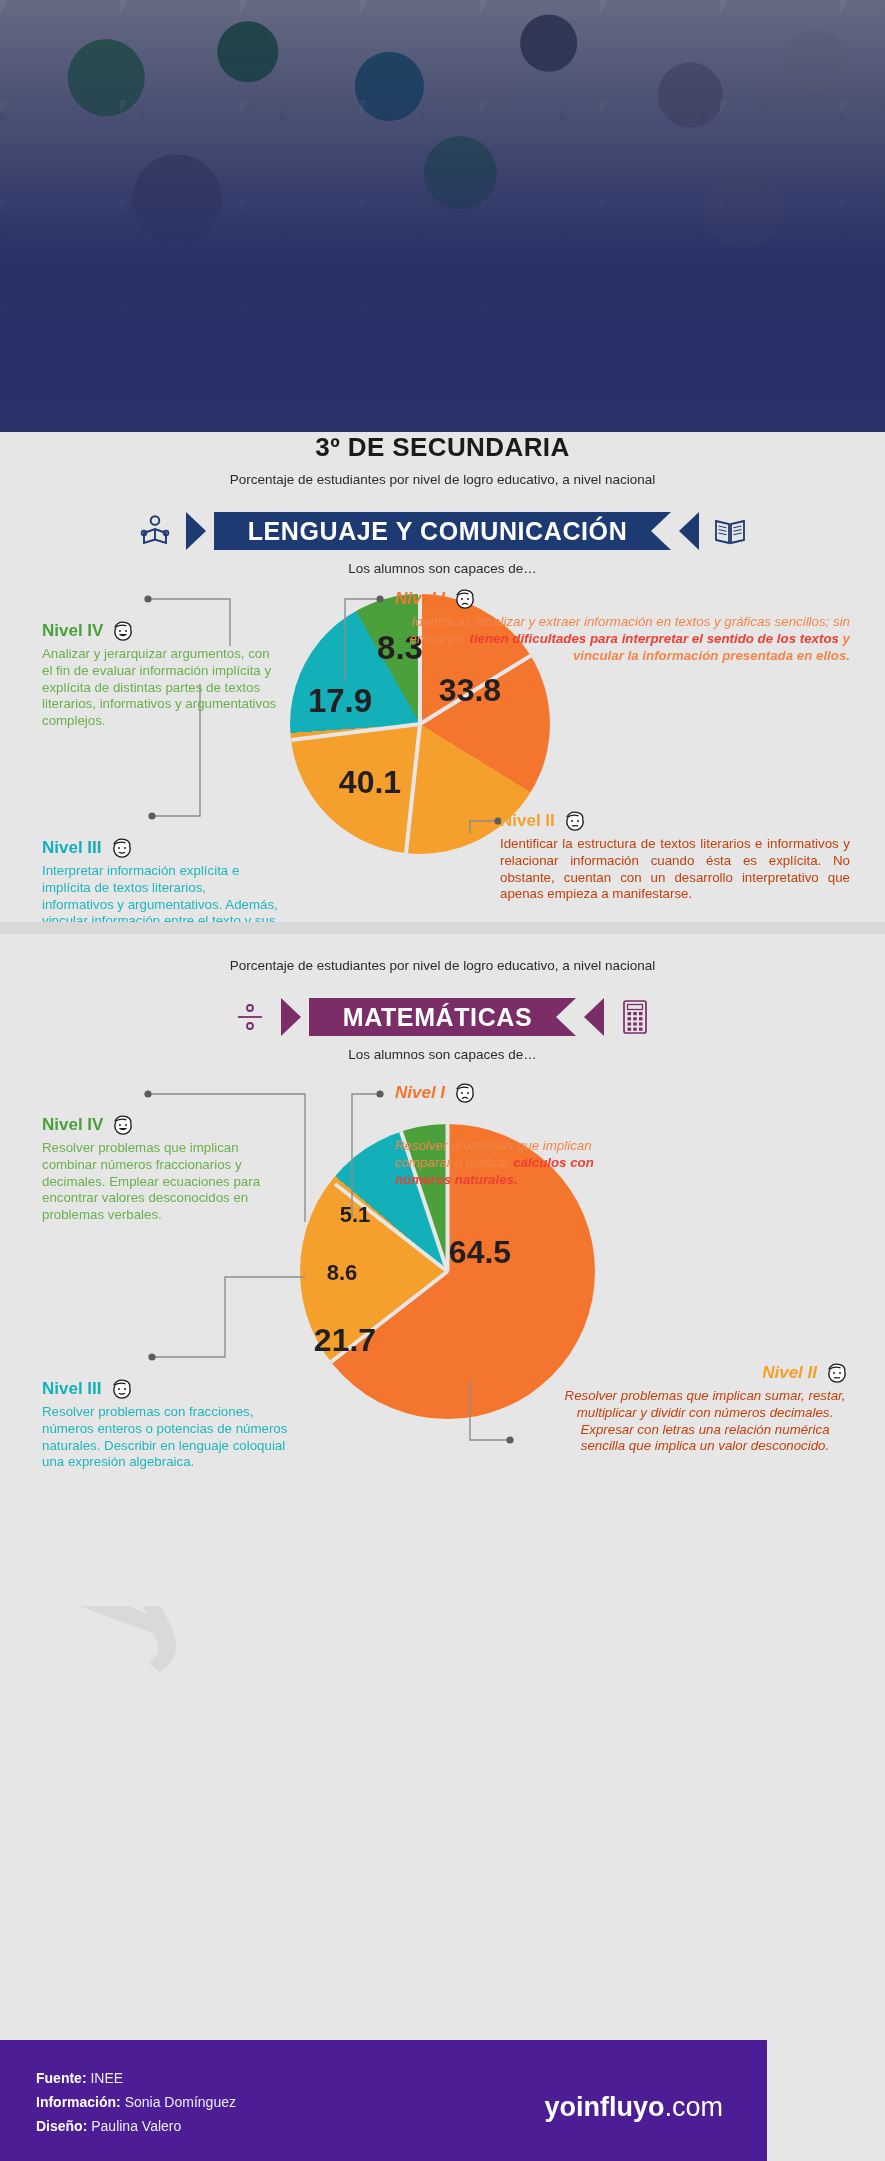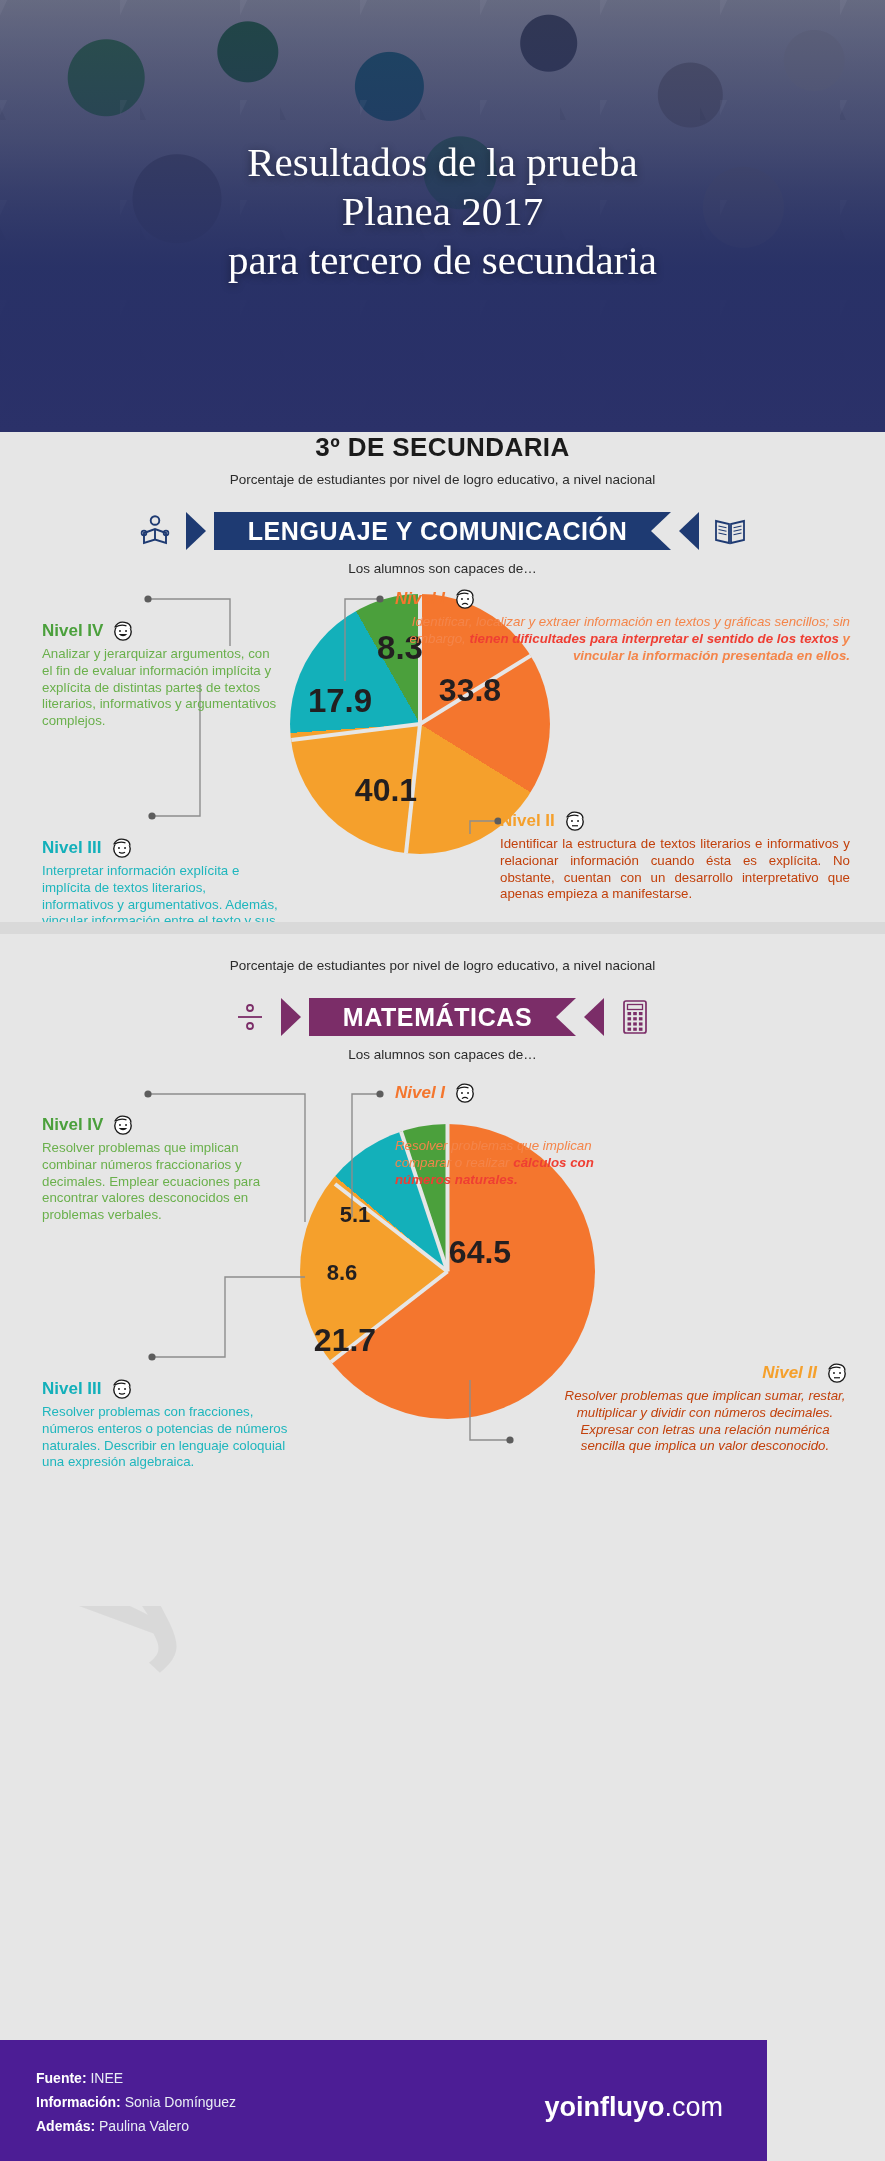--- a/index.html
+++ b/index.html
@@ -161,25 +161,20 @@
   .footer-logo .b { font-weight:bold; }
   .footer-logo .t { font-weight:normal; }
 </style>
 </head>
 <body>
 
 <div class="hero">
   <div class="hero-photo"></div>
   <div class="hero-desks"></div>
   <div class="hero-tint"></div>
-  <div class="hero-title">
-    <span>Resultados de la prueba</span>
-    <span>Planea 2017</span>
-    <span>para tercero de secundaria</span>
-  </div>
 </div>
 
 <div class="watermark">yoinfluyo.com</div>
 
 <div class="section" id="lang-section">
 
   <div class="grade-title">3º DE SECUNDARIA</div>
   <div class="sub-note">Porcentaje de estudiantes por nivel de logro educativo,  a nivel nacional</div>
 
   <div class="banner-row">
@@ -224,21 +219,21 @@
     <svg class="leader" style="left:290px; top:18px;" width="260" height="260">
       <g stroke="#e6e6e6" stroke-width="4" fill="none">
         <line x1="130" y1="130" x2="130" y2="0"></line>
         <line x1="130" y1="130" x2="240.7" y2="61.6"></line>
         <line x1="130" y1="130" x2="116.0" y2="259.2"></line>
         <line x1="130" y1="130" x2="1.3" y2="146.0"></line>
       </g>
     </svg>
 
     <div class="pie-label" style="left:430px; top:96px; width:80px;">33.8</div>
-    <div class="pie-label" style="left:346px; top:188px; width:80px;margin-top:8px;">40.1</div>
+    <div class="pie-label" style="left:330px; top:188px; width:80px;">40.1</div>
     <div class="pie-label small" style="left:305px; top:106px; width:70px;">17.9</div>
     <div class="pie-label small" style="left:370px; top:53px; width:60px;">8.3</div>
 
     <svg class="leader" style="left:0; top:0;" width="885" height="340">
       <g stroke="#8d8d8d" stroke-width="1.4" fill="none">
         <path d="M148 23 H230 V70"></path>
         <path d="M152 240 H200 V108"></path>
         <path d="M380 23 H345 V105"></path>
         <path d="M498 245 H470 V258"></path>
       </g>
@@ -458,20 +453,20 @@
   <div class="footer-credits">
     <div>
       <span class="k">Fuente:</span>
       <span class="v">INEE</span>
     </div>
     <div>
       <span class="k">Información:</span>
       <span class="v">Sonia Domínguez</span>
     </div>
     <div>
-      <span class="k">Además:</span>
+      <span class="k">Diseño:</span>
       <span class="v">Paulina Valero</span>
     </div>
   </div>
   <div class="footer-logo">
     <span class="b">yoinfluyo</span><span class="t">.com</span>
   </div>
 </div>
 
 </body></html>

